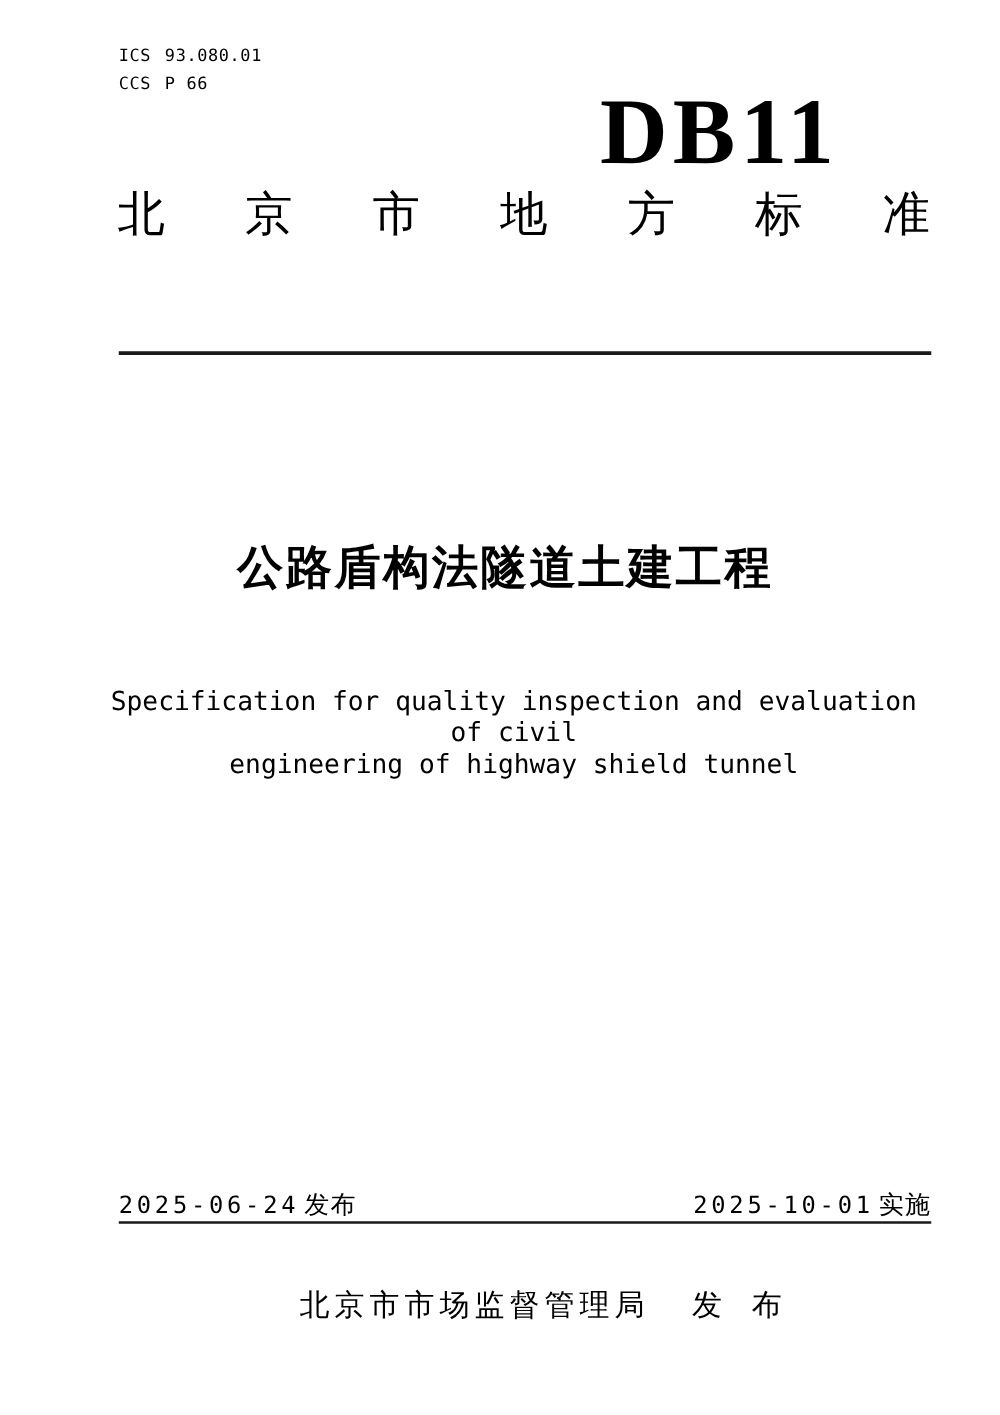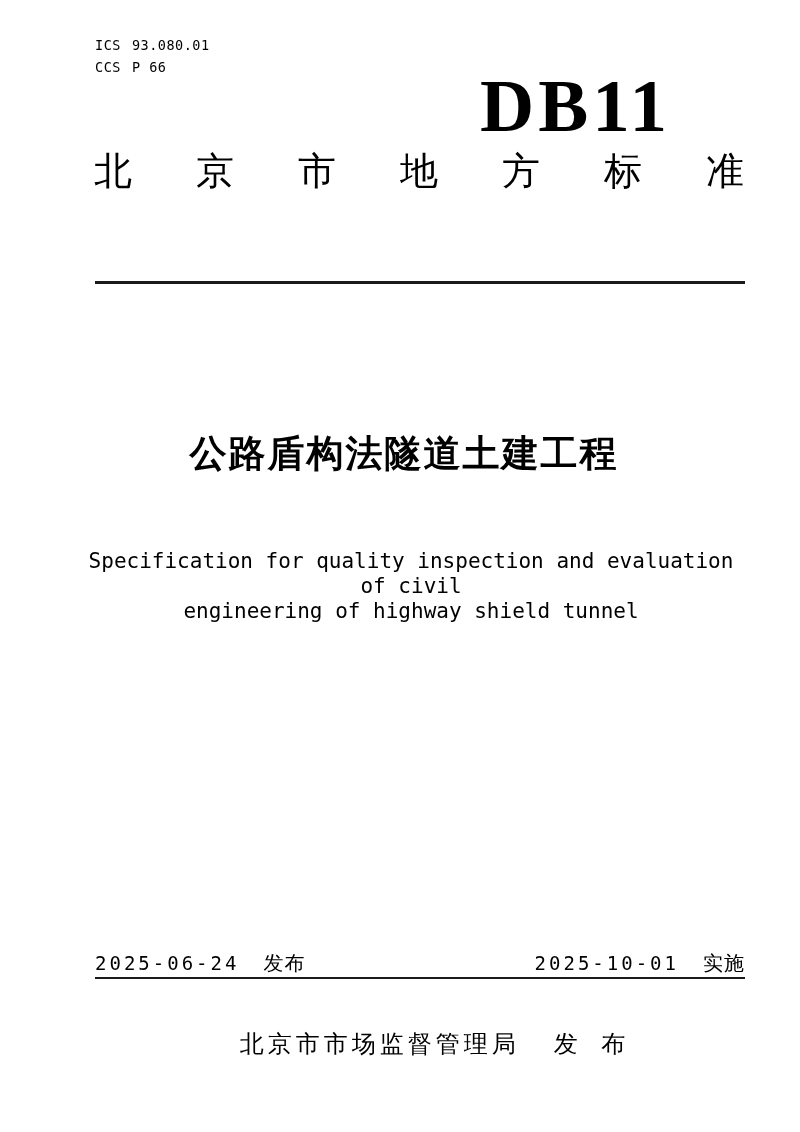--- a/index.html
+++ b/index.html
@@ -111,21 +111,21 @@
     line-height: 26px;
     white-space: nowrap;
   }
   .date-group { display: flex; align-items: baseline; }
   .date-value {
     font-family: "DejaVu Sans Mono", "Liberation Mono", monospace;
     letter-spacing: 3px;
     font-size: 19px;
     text-align: center;
   }
-  .date-label { margin-left: 24px; letter-spacing: 1px; }
+  .date-label { margin-left: 4px; letter-spacing: 1px; }
 
   .publisher-row {
     position: absolute;
     left: 95px;
     width: 650px;
     top: 1028px;
     display: flex;
     justify-content: center;
     align-items: baseline;
     font-size: 24px;

